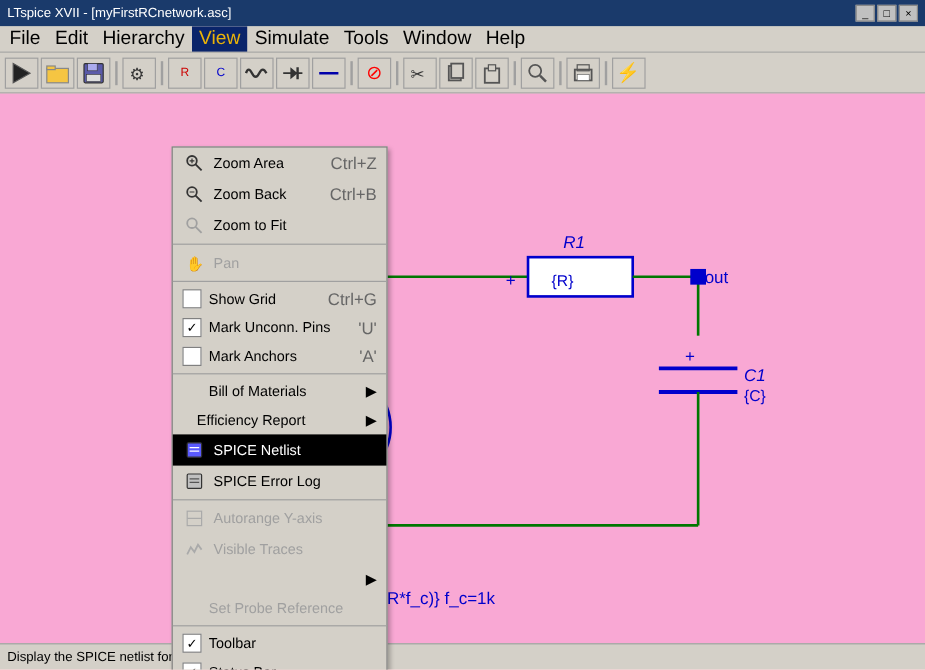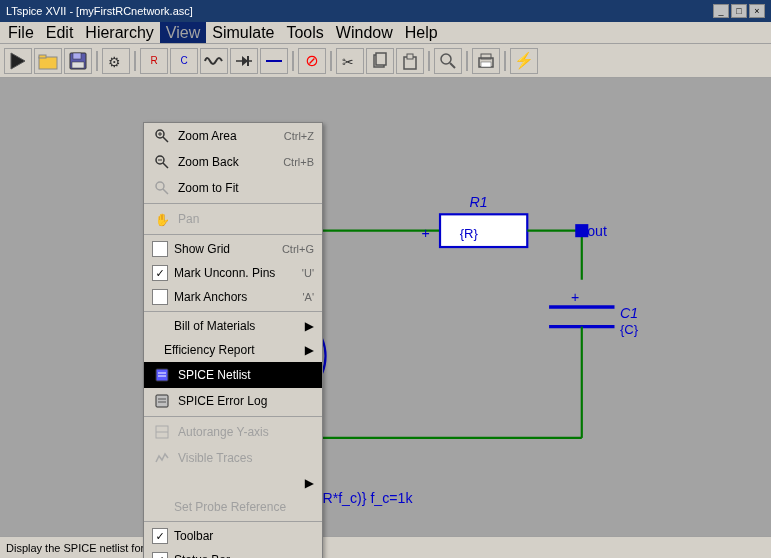--- a/index.html
+++ b/index.html
@@ -51,21 +51,21 @@
       border-bottom: 1px solid #a0a0a0;
       font-size: 16px;
     }
     .menu-item {
       padding: 2px 6px;
       cursor: pointer;
       height: 100%;
       display: flex;
       align-items: center;
     }
-    .menu-item.active { background: #0a246a; color: #a3a3a3; }
+    .menu-item.active { background: #0a246a; color: #eab308; }
 
     
     .toolbar {
       background: #d4d0c8;
       height: 34px;
       display: flex;
       align-items: center;
       padding: 2px 4px;
       border-bottom: 1px solid #a0a0a0;
       gap: 2px;
@@ -91,21 +91,21 @@
     
     .main-content {
       display: flex;
       height: calc(558px - 22px - 22px - 34px - 22px);
       position: relative;
     }
 
     
     .schematic-area {
       flex: 1;
-      background: #a3a3a3;
+      background: #f9a8d4;
       position: relative;
       overflow: hidden;
     }
 
     
     .status-bar {
       position: absolute;
       bottom: 0;
       left: 0;
       right: 0;
@@ -171,21 +171,21 @@
       align-items: center;
       justify-content: center;
       flex-shrink: 0;
     }
     .dropdown-item-check.checked::after {
       content: '✓';
       font-size: 11px;
       color: #000;
     }
     .dropdown-item-label { flex: 1; }
-    .dropdown-item-shortcut { color: #666; margin-left: 20px; font-size: 11px; }
+    .dropdown-item-shortcut { color: #666; margin-left: 20px; font-size: 14px; }
     .dropdown-item-arrow { margin-left: auto; }
 
     
     .schematic-svg {
       position: absolute;
       top: 0;
       left: 0;
       width: 100%;
       height: 100%;
     }

